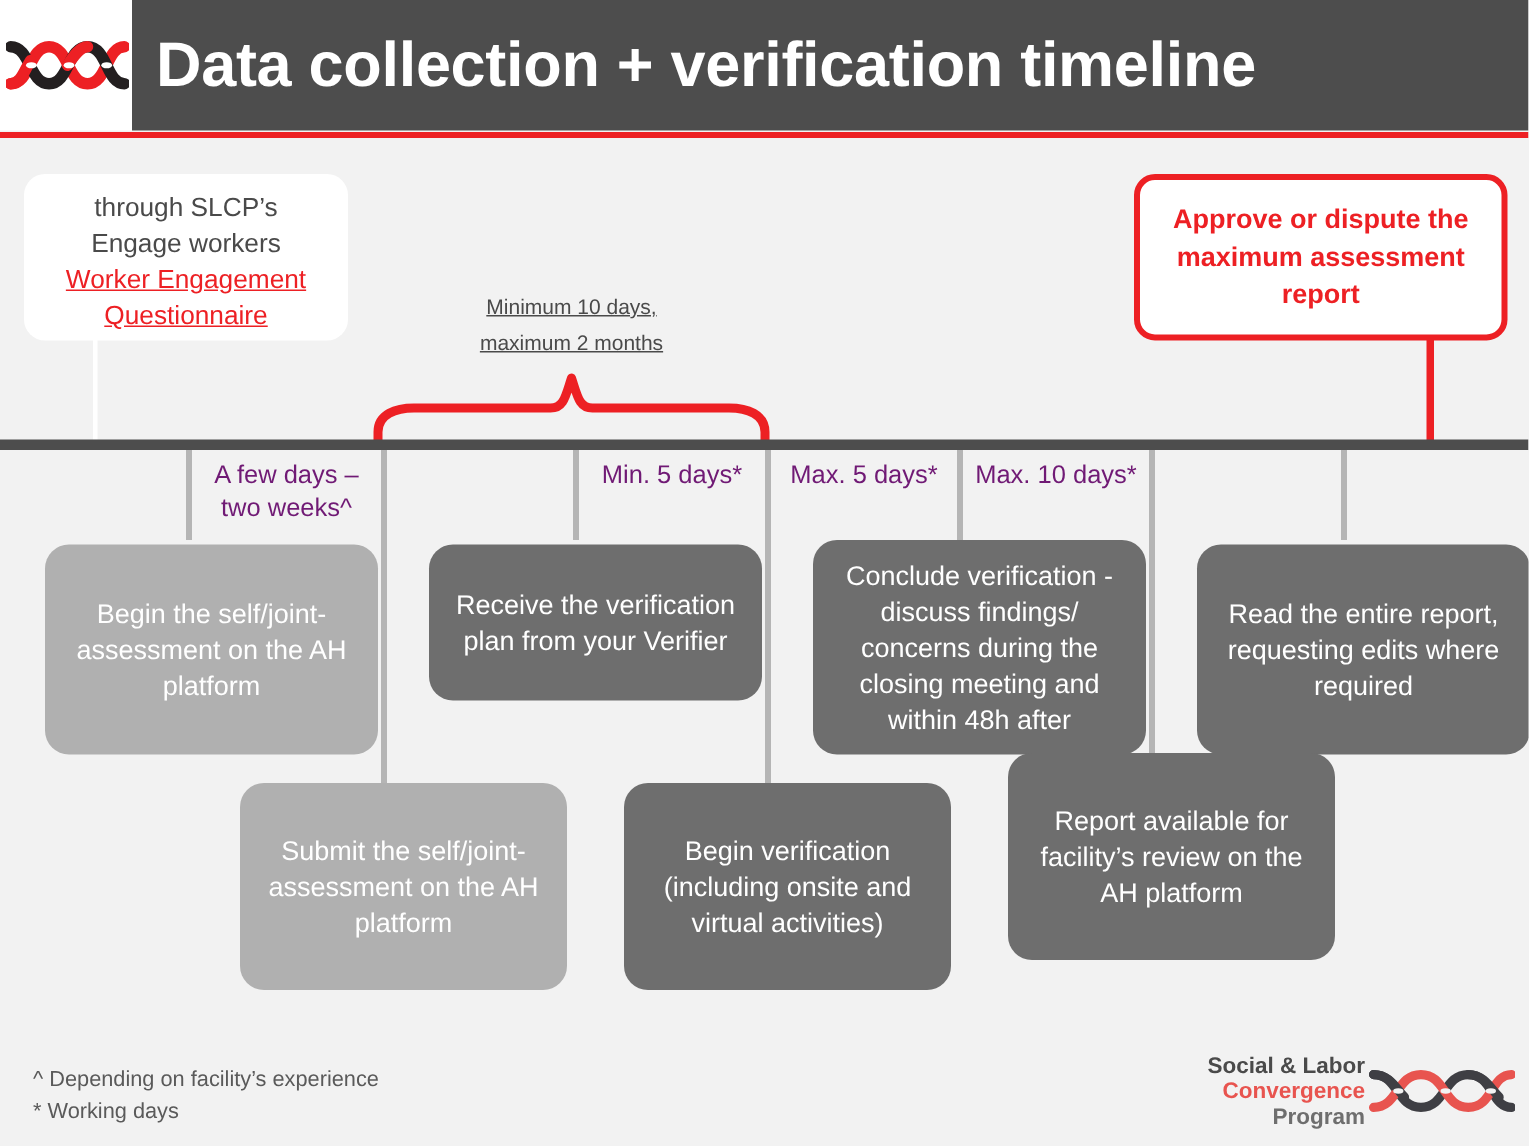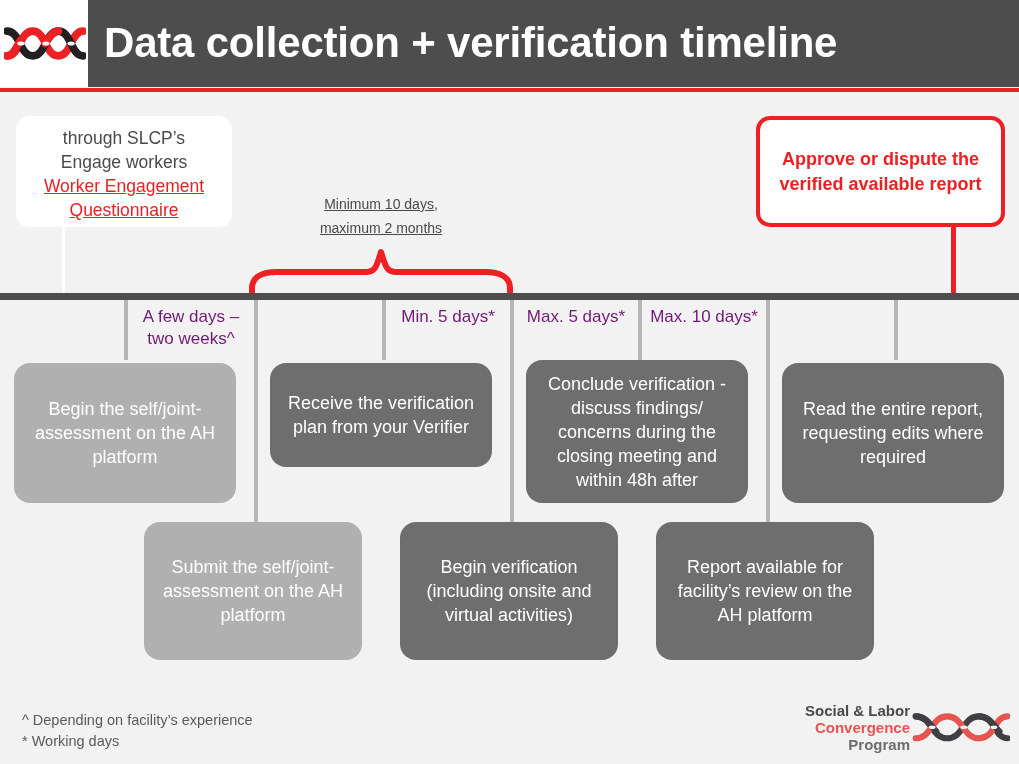--- a/index.html
+++ b/index.html
@@ -89,21 +89,21 @@
     position:absolute;top:306px;text-align:center;
     color:#701a75;font-size:17px;line-height:22px;
   }
 
   
   .step{
     position:absolute;border-radius:16px;
     display:flex;align-items:center;justify-content:center;
     box-sizing:border-box;padding:6px 10px;
     color:#ffffff;text-align:center;
-    font-size:18px;line-height:24px;
+    font-size:18px;line-height:24px;margin-left:16px;
   }
   .step.light{background:#b0b0b0;}
   .step.dark{background:#6e6e6e;}
 
   
   .footnotes{
     position:absolute;left:22px;top:710px;
     color:#5a5a5a;font-size:14.5px;line-height:21px;
   }
 
@@ -145,21 +145,21 @@
   <div class="header-rule"></div>
 
   <div class="callout callout-left">
     <div class="line">through SLCP’s</div>
     <div class="line">Engage workers</div>
     <span class="link">Worker Engagement Questionnaire</span>
   </div>
   <div class="leader-white"></div>
 
   <div class="callout callout-right">
-    <div class="txt">Approve or dispute the verified available report</div>
+    <div class="txt">Approve or dispute the maximum assessment report</div>
   </div>
   <div class="leader-red"></div>
 
   <div class="brace-label">
     <div>Minimum 10 days,</div>
     <div>maximum 2 months</div>
   </div>
   <div class="brace">
     <svg viewBox="0 0 266 52" width="266" height="52" aria-hidden="true">
       <path d="M4,52 L4,40 C4,28 16,24 28,24 L119,24 C128,24 129,16 133,4
@@ -182,21 +182,21 @@
   <div class="seg-label" style="left:514px;width:124px;">Max. 5 days*</div>
   <div class="seg-label" style="left:642px;width:124px;">Max. 10 days*</div>
 
   <div class="step light" style="left:14px;top:363px;width:222px;height:140px;">Begin the self/joint-assessment on the AH platform</div>
   <div class="step dark" style="left:270px;top:363px;width:222px;height:104px;">Receive the verification plan from your Verifier</div>
   <div class="step dark" style="left:526px;top:360px;width:222px;height:143px;">Conclude verification - discuss findings/ concerns during the closing meeting and within 48h after</div>
   <div class="step dark" style="left:782px;top:363px;width:222px;height:140px;">Read the entire report, requesting edits where required</div>
 
   <div class="step light" style="left:144px;top:522px;width:218px;height:138px;">Submit the self/joint-assessment on the AH platform</div>
   <div class="step dark" style="left:400px;top:522px;width:218px;height:138px;">Begin verification (including onsite and virtual activities)</div>
-  <div class="step dark" style="left:656px;top:522px;width:218px;height:138px;">Report available for facility’s review on the AH platform</div>
+  <div class="step dark" style="left:656px;top:502px;width:218px;height:138px;">Report available for facility’s review on the AH platform</div>
 
   <div class="footnotes">
     <div>^ Depending on facility’s experience</div>
     <div>* Working days</div>
   </div>
 
   <div class="footer-logo">
     <div class="fl-text">
       <div class="fl-1">Social &amp; Labor</div>
       <div class="fl-2">Convergence</div>

